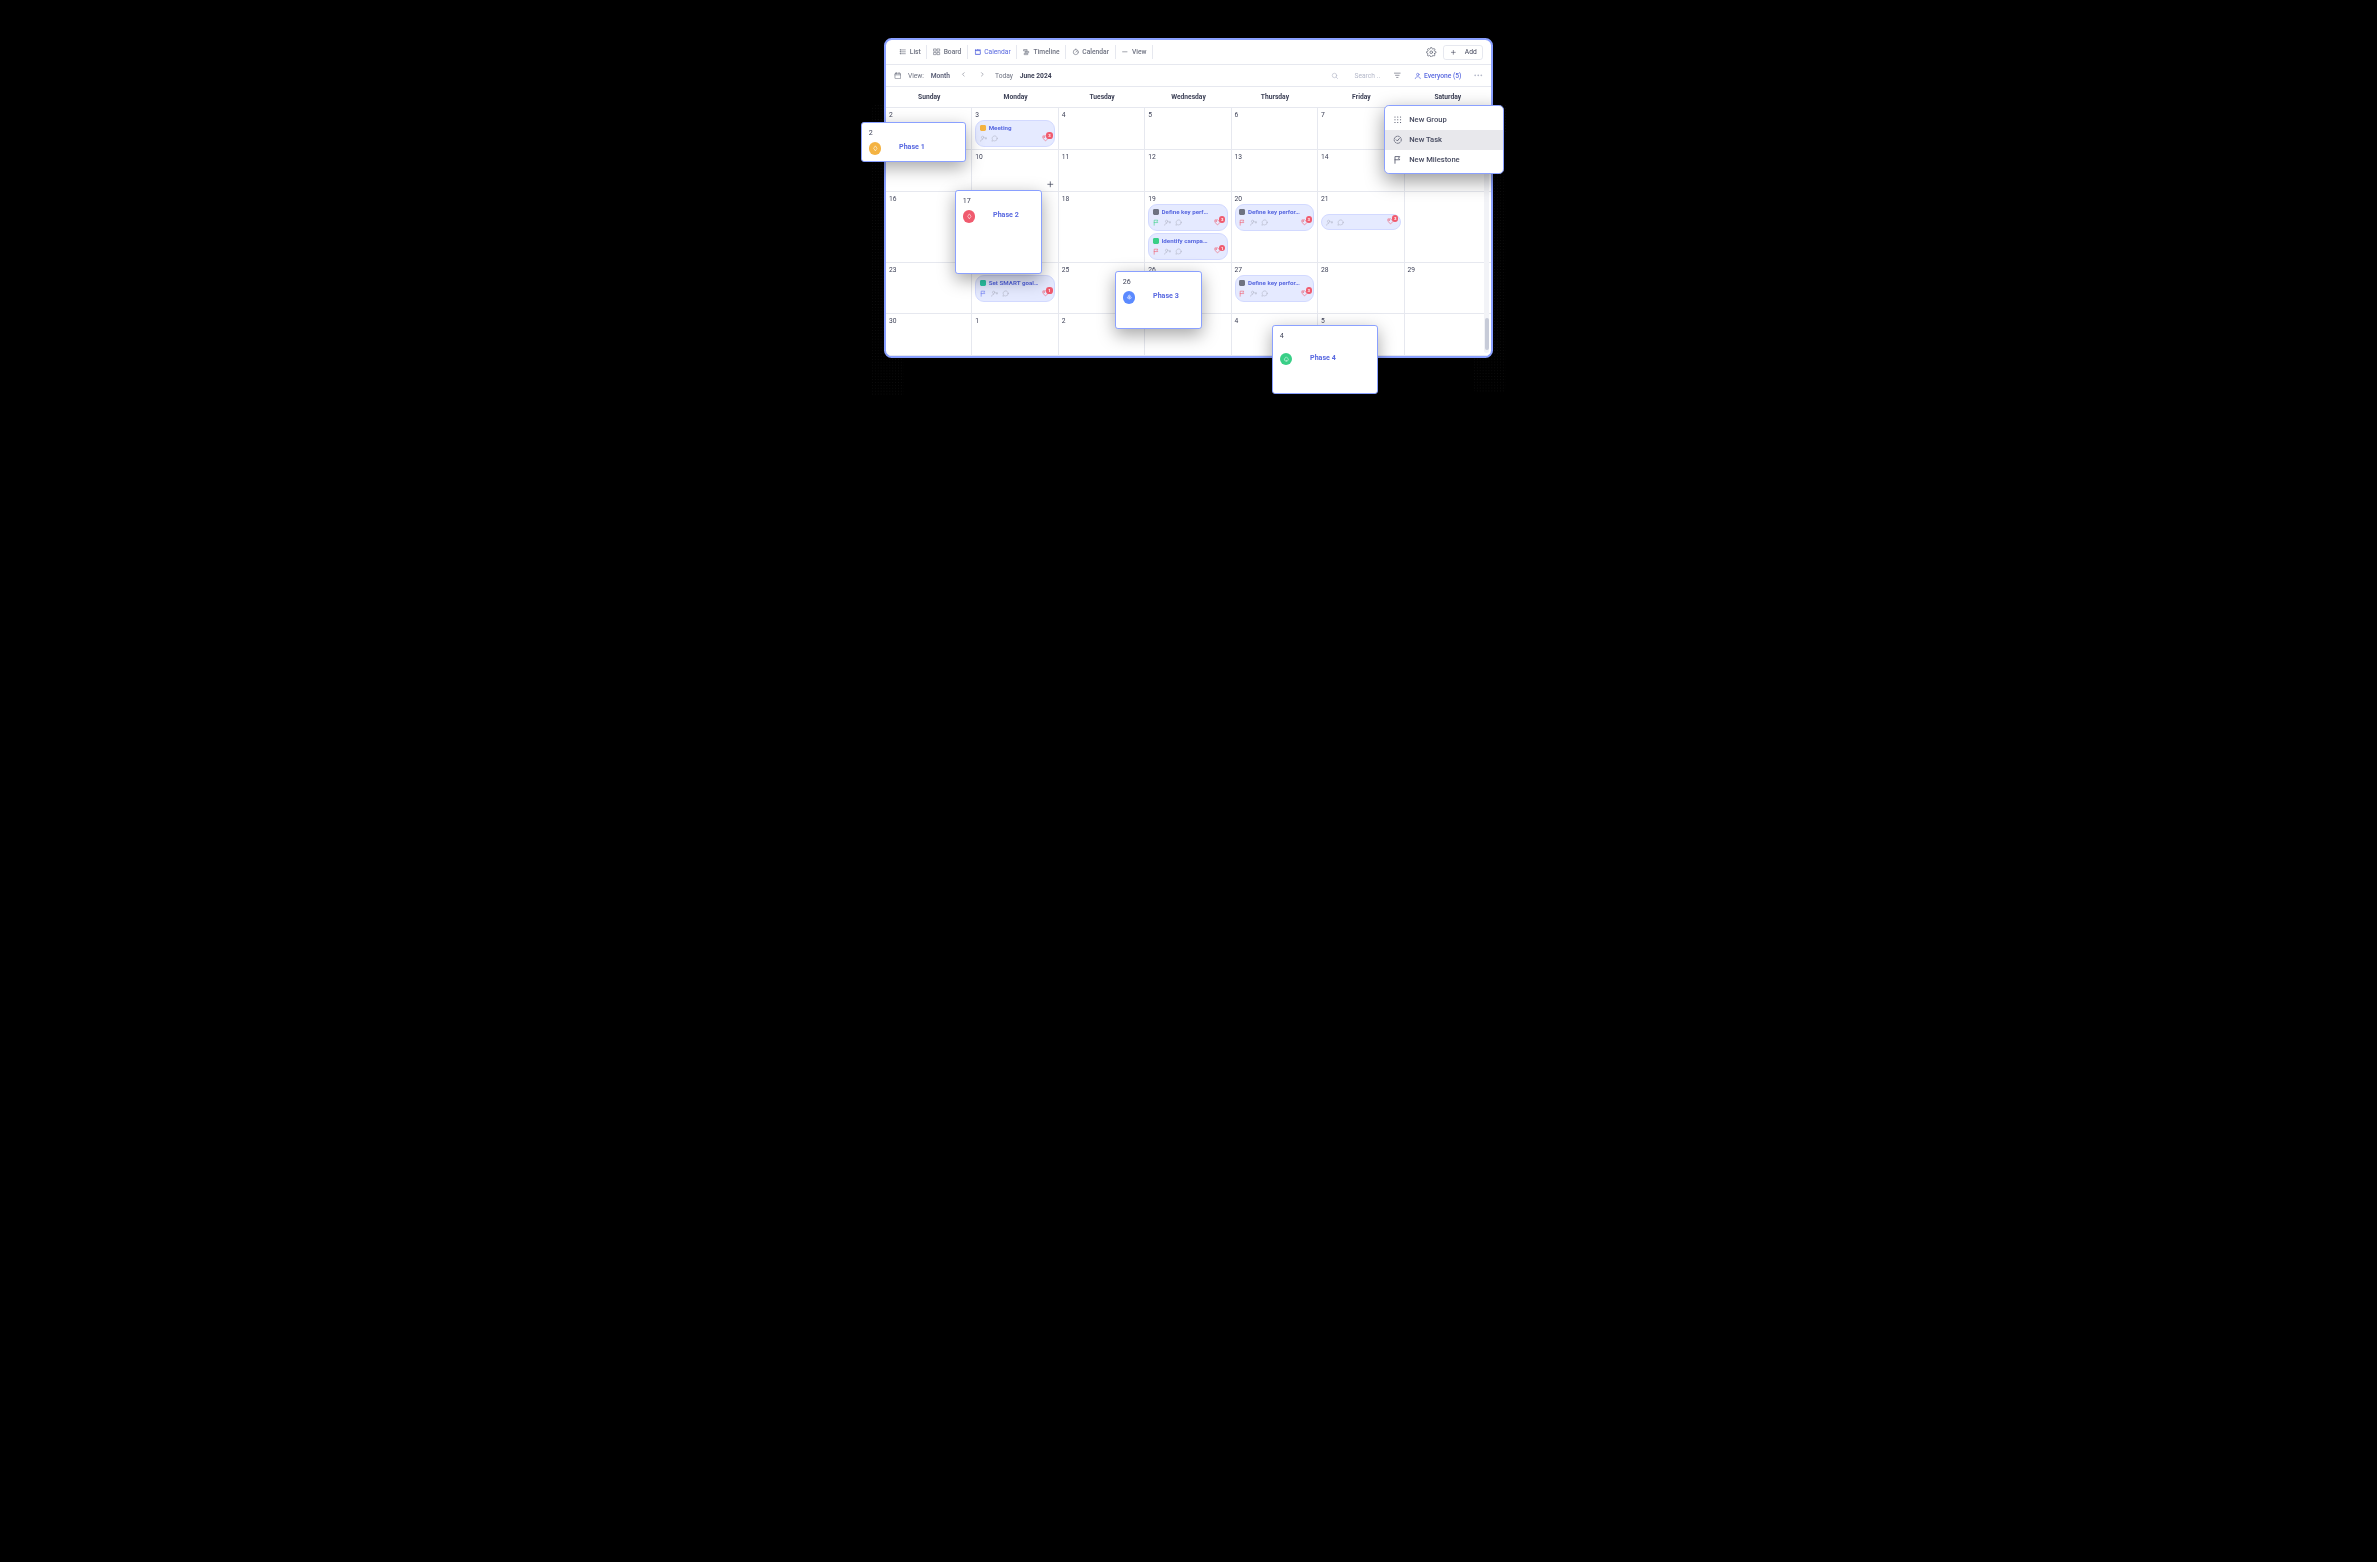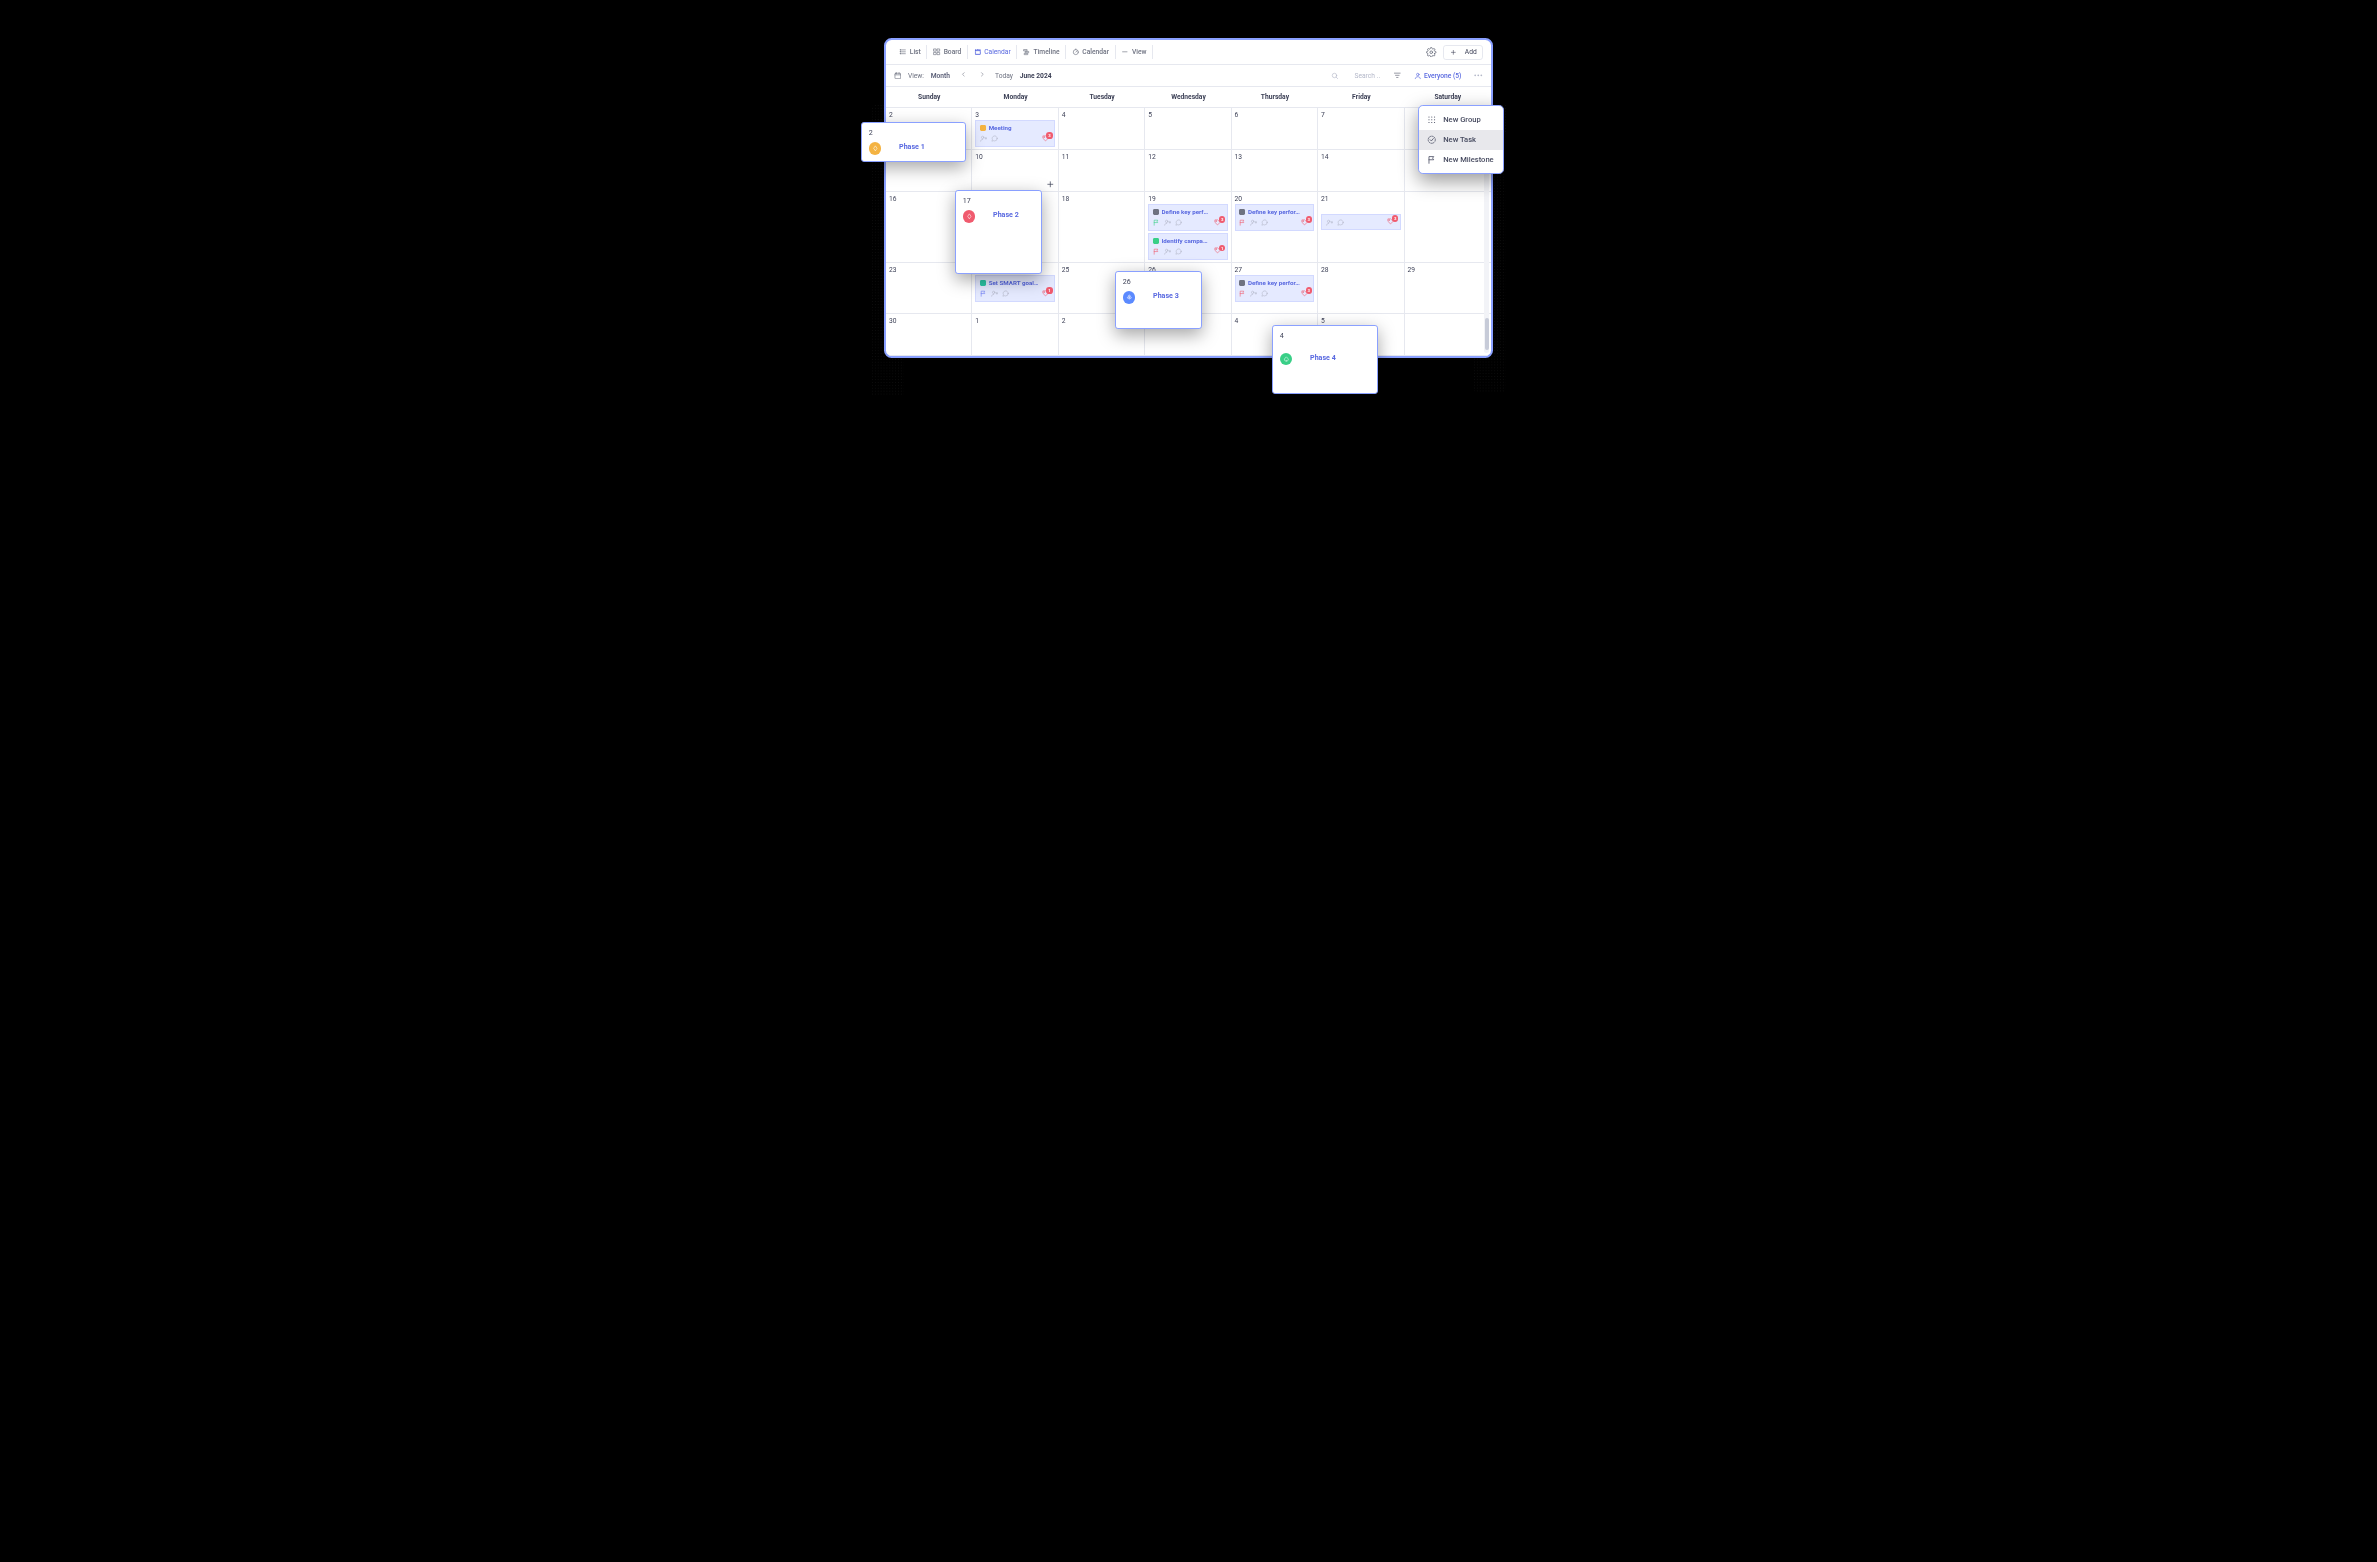--- a/index.html
+++ b/index.html
@@ -50,37 +50,37 @@
 .everyone{color:var(--accent-dark);display:flex;align-items:flex-end;gap:2.9px;font-weight:500;cursor:pointer}
 .dots{width:10.5px;height:10.5px;color:var(--dim);margin-left:4.8px;cursor:pointer}
 
 .grid{display:grid;grid-template-columns:repeat(7,1fr);grid-auto-rows:21px 42px 42px 71px 51px 42px;position:relative}
 .hd{font-size:6.7px;font-weight:700;color:var(--text2);display:flex;align-items:center;justify-content:center;border-bottom:0.5px solid var(--grid)}
 .cell{border-right:0.5px solid var(--grid);border-bottom:0.5px solid var(--grid);padding:2.9px;position:relative;font-size:6.7px;color:var(--text2)}
 .cell .num{font-size:6.7px}
 .cell:nth-child(7n){border-right:none}
 .addplus{position:absolute;bottom:1.9px;right:2.9px;width:8.6px;height:8.6px;color:var(--text2)}
 
-.task{background:var(--card);border:0.5px solid var(--card-border);border-radius:0;padding:2.9px 3.8px;margin-top:1.9px}
+.task{background:var(--card);border:0.5px solid var(--card-border);border-radius:9px;padding:2.9px 3.8px;margin-top:1.9px}
 .task .t-top{display:flex;align-items:center;gap:2.9px}
 .task .t-swatch{width:5.7px;height:5.7px;border-radius:1.4px;flex-shrink:0}
 .task .t-title{color:var(--accent-dark);font-weight:700;font-size:6.2px;white-space:nowrap;overflow:hidden;text-overflow:ellipsis}
 .task .t-icons{display:flex;align-items:center;gap:3.8px;margin-top:2.4px}
 .task .t-icons svg{width:7.1px;height:7.1px}
 .tag{position:relative;width:8.6px;height:8.6px}
 .tag svg{width:8.6px;height:8.6px}
 .tagbadge{position:absolute;top:-2.4px;right:-2.4px;background:var(--red);color:#fff;font-size:4.3px;font-weight:700;width:6.2px;height:6.2px;border-radius:50%;display:flex;align-items:center;justify-content:center}
 
 .float{position:absolute;background:#fff;border:1.4px solid var(--frame);border-radius:2.9px;box-shadow:0 5.7px 17px rgba(0,0,0,.35);padding:4.8px 6.7px;z-index:10}
 .float .fnum{font-size:7.1px;color:var(--text2);font-weight:400}
 .float .frow{display:flex;align-items:flex-start;gap:18px;margin-top:5.7px}
 .phaseicon{width:12.4px;height:12.4px;border-radius:50%;display:flex;align-items:center;justify-content:center;color:#fff;flex-shrink:0}
 .phasename{color:var(--accent-dark);font-weight:700;font-size:7.1px}
 
-.popover{position:absolute;top:67px;right:-11.4px;background:#fff;border:1.4px solid var(--frame);border-radius:4.8px;box-shadow:0 6.7px 19px rgba(0,0,0,.4);padding:3.8px 0;z-index:20;width:86px}
+.popover{position:absolute;top:67px;right:-11.4px;background:#fff;border:1.4px solid var(--frame);border-radius:4.8px;box-shadow:0 6.7px 19px rgba(0,0,0,.4);padding:3.8px 0;z-index:20;width:120px}
 .popover .item{display:flex;align-items:center;gap:6.7px;padding:5.2px 7.6px;color:#474b60;font-size:7.6px;font-weight:500;cursor:pointer}
 .popover .item.sel{background:#e8e8ec}
 .popover svg{width:9.5px;height:9.5px}
 
 .scrollind{position:absolute;right:1.9px;top:22px;bottom:2.9px;width:4.8px;border-radius:2.9px;background:#f2f3f7}
 .scrollind .thumb{position:absolute;left:0.5px;right:0.5px;bottom:2.9px;height:32px;background:#c7cbd8;border-radius:2.9px}
 
 .ico{stroke:currentColor;fill:none;stroke-width:2;stroke-linecap:round;stroke-linejoin:round}
 .ico-fill{fill:currentColor;stroke:none}
 </style>

